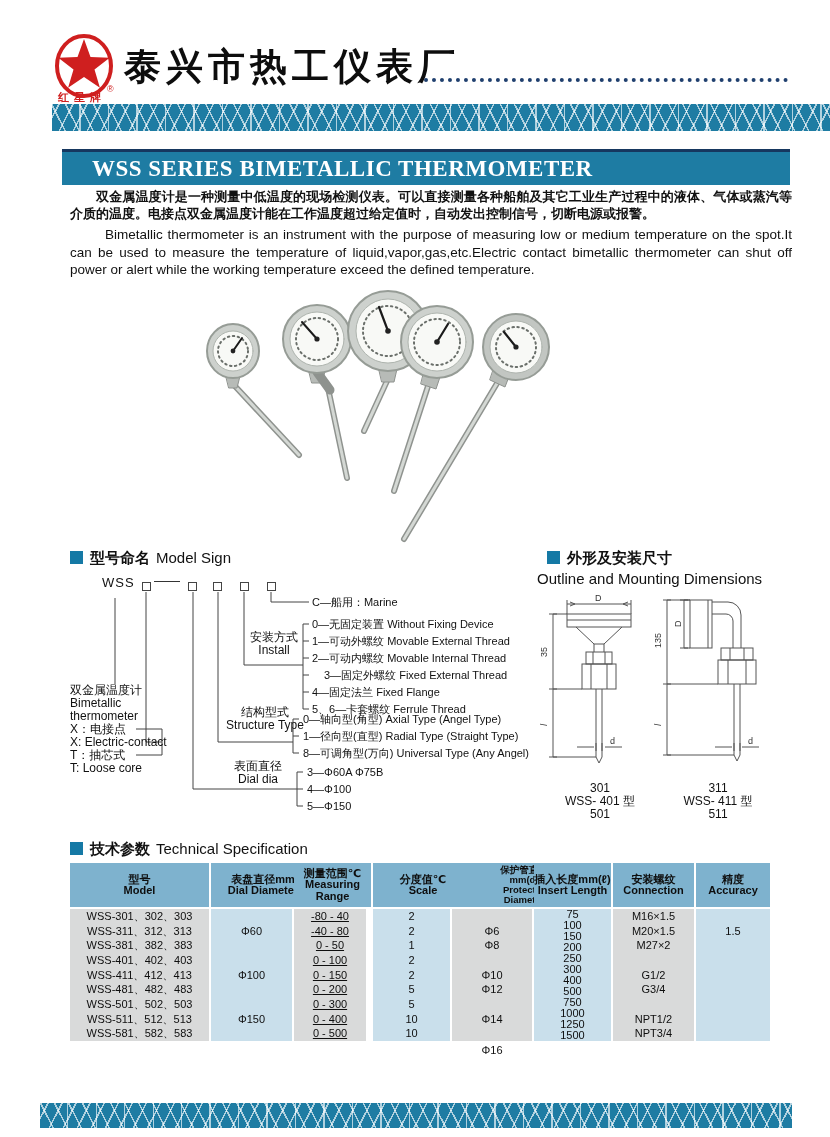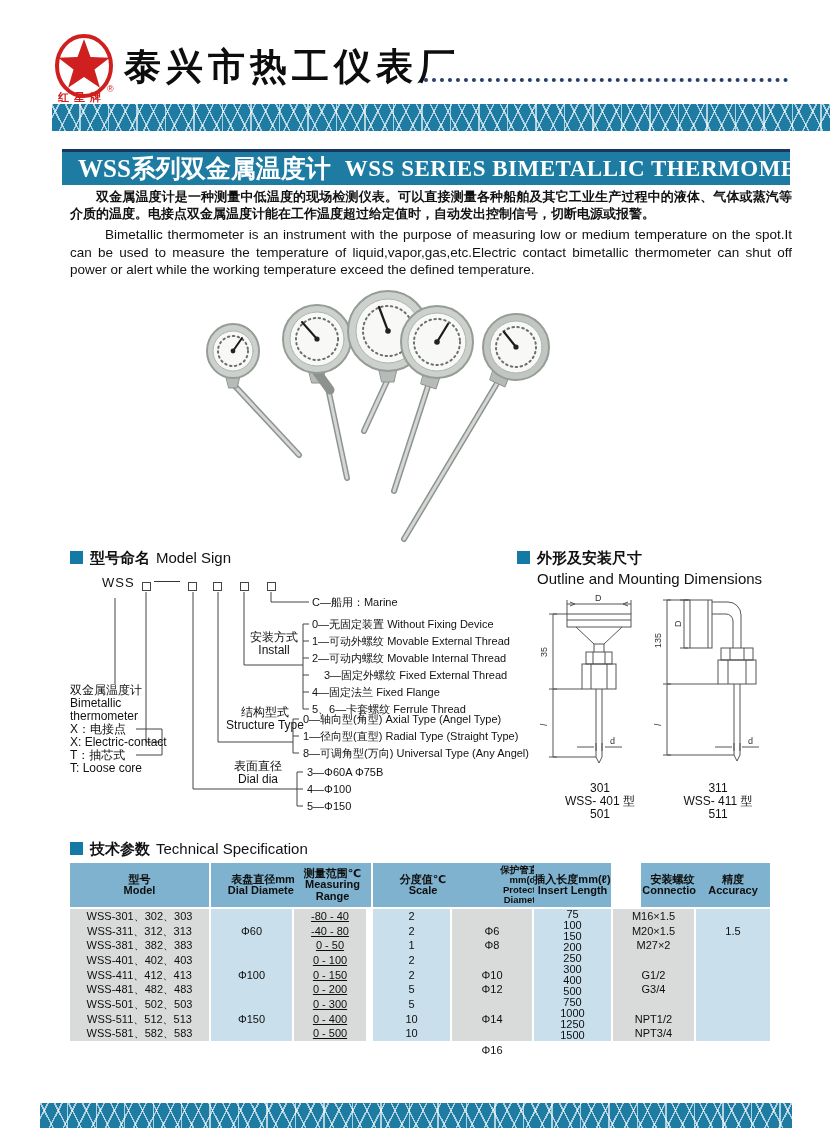--- a/index.html
+++ b/index.html
@@ -199,21 +199,20 @@
     </g>
   </svg>
 
   <div class="brand-name">泰兴市热工仪表厂</div>
   <div class="brand-mark">红星牌</div>
   <div class="reg-mark">®</div>
   <div class="dot-leader"></div>
   <div class="abs lattice lattice-top"></div>
 
   <div class="abs titlebar">
-    <span class="zh">WSS系列双金属温度计</span>
     <span class="en">WSS SERIES BIMETALLIC THERMOMETER</span>
   </div>
 
   <div class="para para-zh">双金属温度计是一种测量中低温度的现场检测仪表。可以直接测量各种船舶及其它工业生产过程中的液体、气体或蒸汽等介质的温度。电接点双金属温度计能在工作温度超过给定值时，自动发出控制信号，切断电源或报警。</div>
   <div class="para para-en">Bimetallic thermometer is an instrument with the purpose of measuring low or medium temperature on the spot.It can be used to measure the temperature of liquid,vapor,gas,etc.Electric contact bimetallic thermometer can shut off power or alert while the working temperature exceed the defined temperature.</div>
 
   <div class="sect" style="left:70px;top:549px;">
     <span class="bullet"></span><span class="zh">型号命名</span><span class="en">Model Sign</span>
   </div>
 
@@ -257,21 +256,21 @@
   <div class="left-block">
     <div>双金属温度计</div>
     <div>Bimetallic</div>
     <div>thermometer</div>
     <div>X：电接点</div>
     <div>X: Electric-contact</div>
     <div>T：抽芯式</div>
     <div>T: Loose core</div>
   </div>
 
-  <div class="sect" style="left:517px;top:549px;">
+  <div class="sect" style="left:547px;top:549px;">
     <span class="bullet"></span><span class="zh">外形及安装尺寸</span>
   </div>
   <div class="sect-sub" style="left:537px;top:570px;">Outline and Mounting Dimensions</div>
 
   <div class="omodel" style="left:540px;top:782px;">
     <div>301</div>
     <div>WSS- 401 型</div>
     <div>501</div>
   </div>
   <div class="omodel" style="left:658px;top:782px;">
@@ -306,21 +305,21 @@
     <div class="hcell small" style="left:382px;width:80px;">
       <div>保护管直径</div>
       <div>mm(d)</div>
       <div>Protector</div>
       <div>Diameter</div>
     </div>
     <div class="hcell" style="left:464px;width:77px;">
       <div>插入长度mm(ℓ)</div>
       <div>Insert Length</div>
     </div>
-    <div class="hcell" style="left:571px;width:63px;">
+    <div class="hcell" style="left:543px;width:81px;">
       <div>安装螺纹</div>
       <div>Connection</div>
     </div>
     <div class="hcell" style="left:626px;width:74px;">
       <div>精度</div>
       <div>Accuracy</div>
     </div>
 
     <div class="bcol gray" style="left:0;width:139px;">
         <div class="trow">WSS-301、302、303</div>

